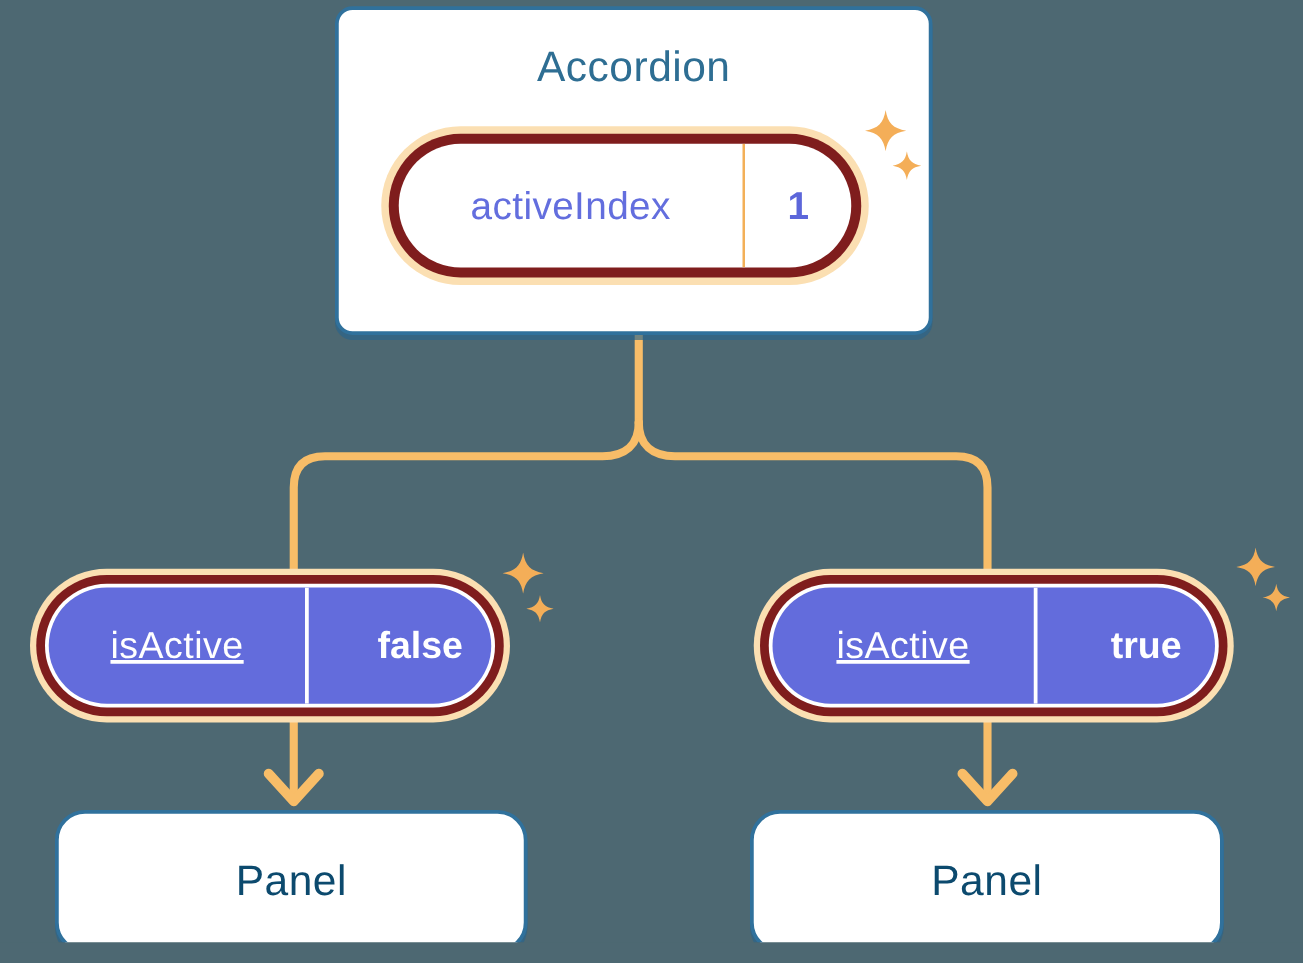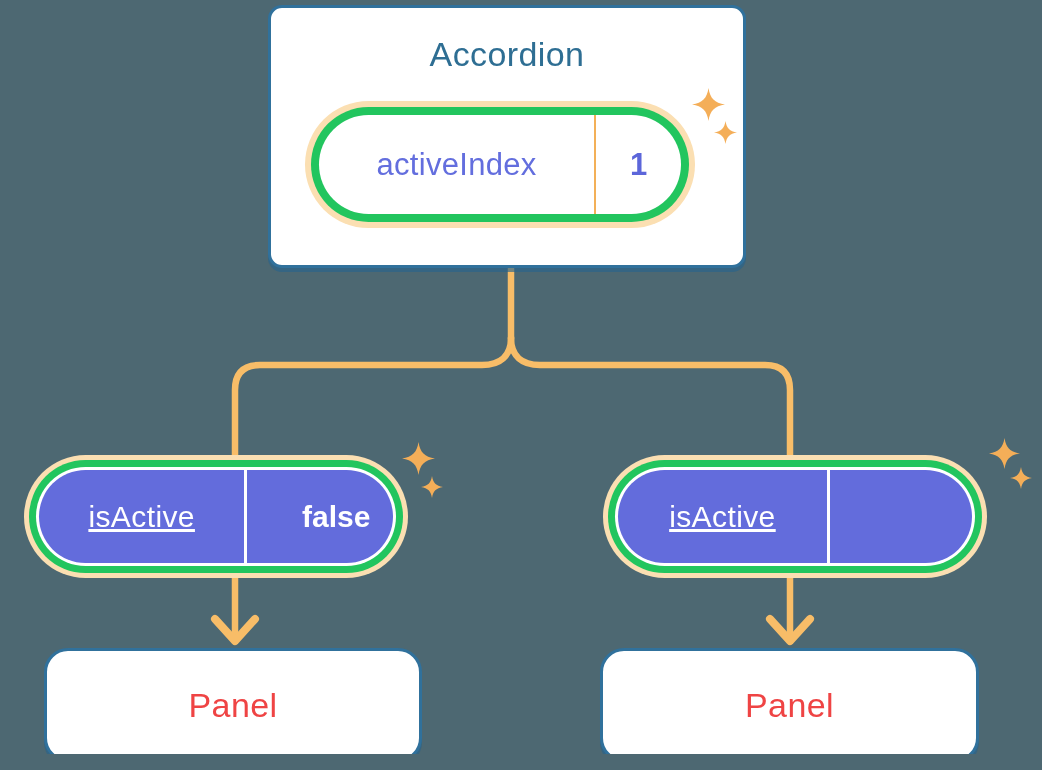--- a/index.html
+++ b/index.html
@@ -25,21 +25,21 @@
     margin-top: 27px;
     font-size: 34px;
     font-weight: 500;
     letter-spacing: 0.4px;
     color: #2E6E93;
   }
   .connectors { position: absolute; left: 0; top: 0; pointer-events: none; }
 
   
   .pill-glow { position: absolute; border-radius: 999px; background: #FBDFB2; }
-  .pill-ring { width: 100%; height: 100%; border-radius: 999px; background: #22c55e; }
+  .pill-ring { width: 100%; height: 100%; border-radius: 999px; background: #7f1d1d; }
   .pill-core { width: 100%; height: 100%; border-radius: 999px; background: #ffffff; overflow: hidden; display: flex; }
 
   .state-pill-glow { left: 305px; top: 101px; width: 390px; height: 127px; padding: 6px; }
   .state-pill-glow .pill-ring { padding: 8px; }
   .state-pill-glow .pill-core { align-items: stretch; }
   .state-label {
     width: 76%; display: flex; align-items: center; justify-content: center;
     font-size: 31px; font-weight: 500; color: #636EDE; letter-spacing: 0.3px;
   }
   .state-divider { width: 2px; background: #F3B058; }
@@ -67,21 +67,21 @@
   .prop-pill-left  { left: 24px;  top: 455px; }
   .prop-pill-right { left: 603px; top: 455px; }
 
   .panel {
     position: absolute;
     background: #ffffff;
     border: 3px solid #30719C;
     border-radius: 24px;
     box-shadow: 0 4px 0 rgba(40, 100, 140, 0.65);
     display: flex; align-items: center; justify-content: center;
-    font-size: 34px; font-weight: 500; color: #ef4444; letter-spacing: 0.4px;
+    font-size: 34px; font-weight: 500; color: #0c4a6e; letter-spacing: 0.4px;
   }
   .panel-left  { left: 44px;  top: 648px; width: 378px; height: 114px; }
   .panel-right { left: 600px; top: 648px; width: 379px; height: 114px; }
 
   .sparkle { position: absolute; }
   .sparkle svg { display: block; width: 100%; height: 100%; }
 </style>
 </head>
 <body>
 
@@ -146,20 +146,21 @@
         <path fill="#F4AE58" d="M12 0 C13.2 7.6 16.4 10.8 24 12 C16.4 13.2 13.2 16.4 12 24 C10.8 16.4 7.6 13.2 0 12 C7.6 10.8 10.8 7.6 12 0 Z"></path>
       </svg>
   </div>
 
   <div class="pill-glow prop-pill-glow prop-pill-right">
     <div class="pill-ring">
       <div class="pill-core">
         <div class="pill-fill">
           <div class="prop-label" style="width:59%;">isActive</div>
           <div class="prop-divider"></div>
+          <div class="prop-value">true</div>
         </div>
       </div>
     </div>
   </div>
 
   <div class="sparkle" style="left:989px; top:438px; width:31px; height:31px;">
     <svg viewBox="0 0 24 24">
         <path fill="#F4AE58" d="M12 0 C13.2 7.6 16.4 10.8 24 12 C16.4 13.2 13.2 16.4 12 24 C10.8 16.4 7.6 13.2 0 12 C7.6 10.8 10.8 7.6 12 0 Z"></path>
       </svg>
   </div>

